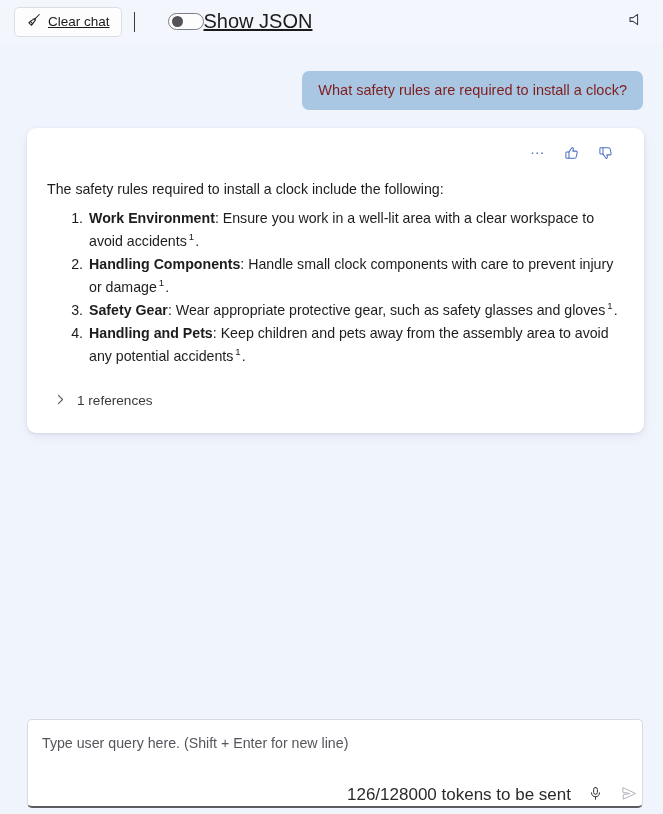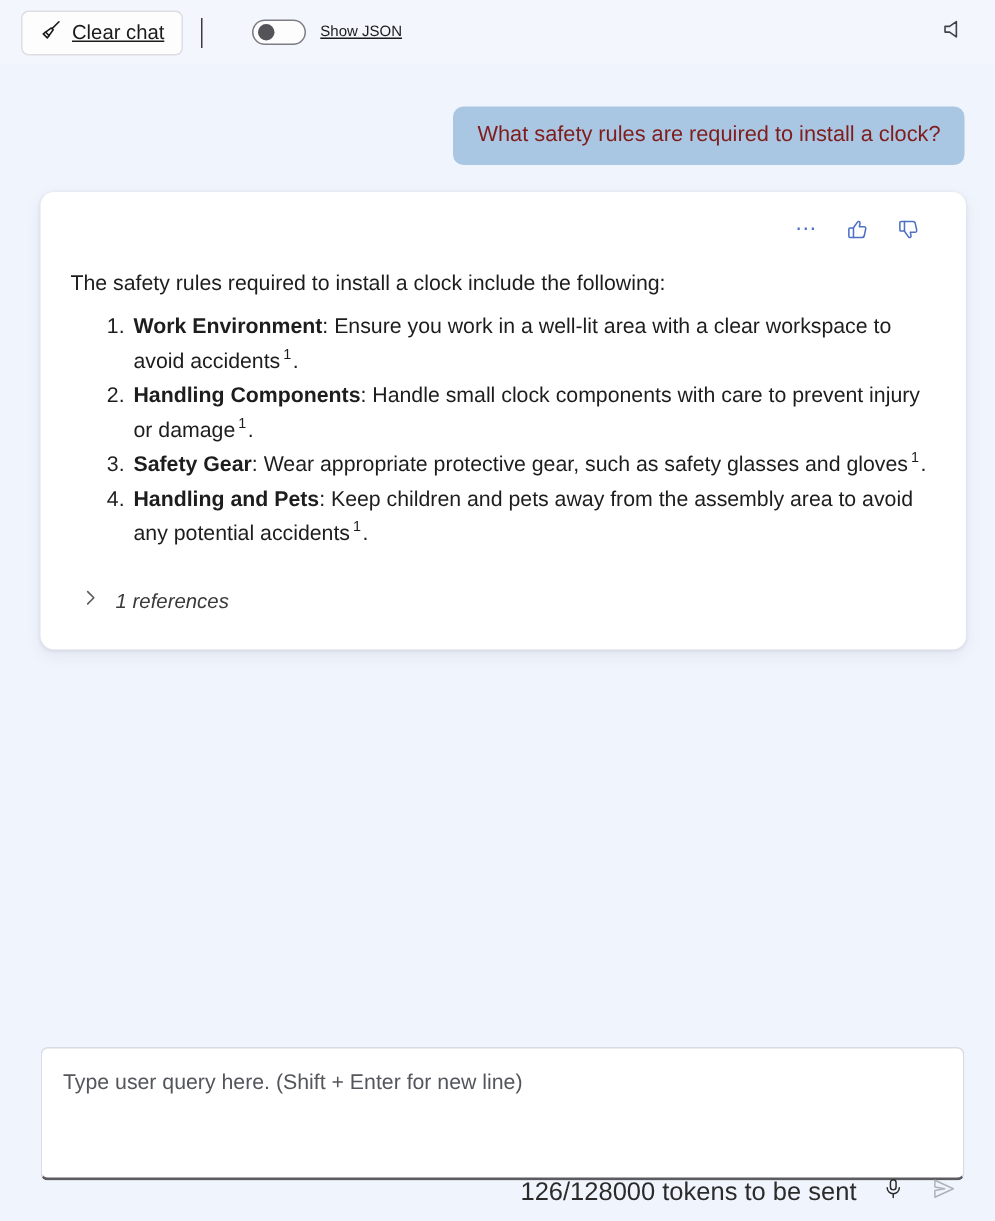--- a/index.html
+++ b/index.html
@@ -65,22 +65,21 @@
   .toggle .knob {
     position: absolute;
     width: 11px;
     height: 11px;
     border-radius: 50%;
     background: #535358;
     top: 2px;
     left: 3px;
   }
   .toggle-label {
-    font-size: 10px;
-    margin-left: 10px;
+    font-size: 20px;
     color: #1b1b1b;
     white-space: nowrap;
   }
   .tb-spacer { flex: 1; }
   .speaker-btn {
     width: 28px; height: 28px;
     display: flex; align-items: center; justify-content: center;
     cursor: pointer;
     border-radius: 4px;
   }
@@ -166,32 +165,31 @@
   }
 
   .references {
     display: flex;
     align-items: center;
     gap: 10px;
     margin-top: 22px;
     padding-left: 7px;
     cursor: pointer;
     width: fit-content;
-    font-style: italic;
   }
   .ref-label {
     font-size: 13.6px;
     color: #3a3a3a;
   }
 
   
   .composer {
     position: absolute;
     left: 27px;
-    top: 698px;
+    top: 719px;
     width: 616px;
     height: 89px;
     background: #ffffff;
     border: 1px solid #d9dbe1;
     border-bottom: 2px solid #5c5c60;
     border-radius: 5px;
     box-sizing: border-box;
   }
   .composer-input {
     width: 100%;

